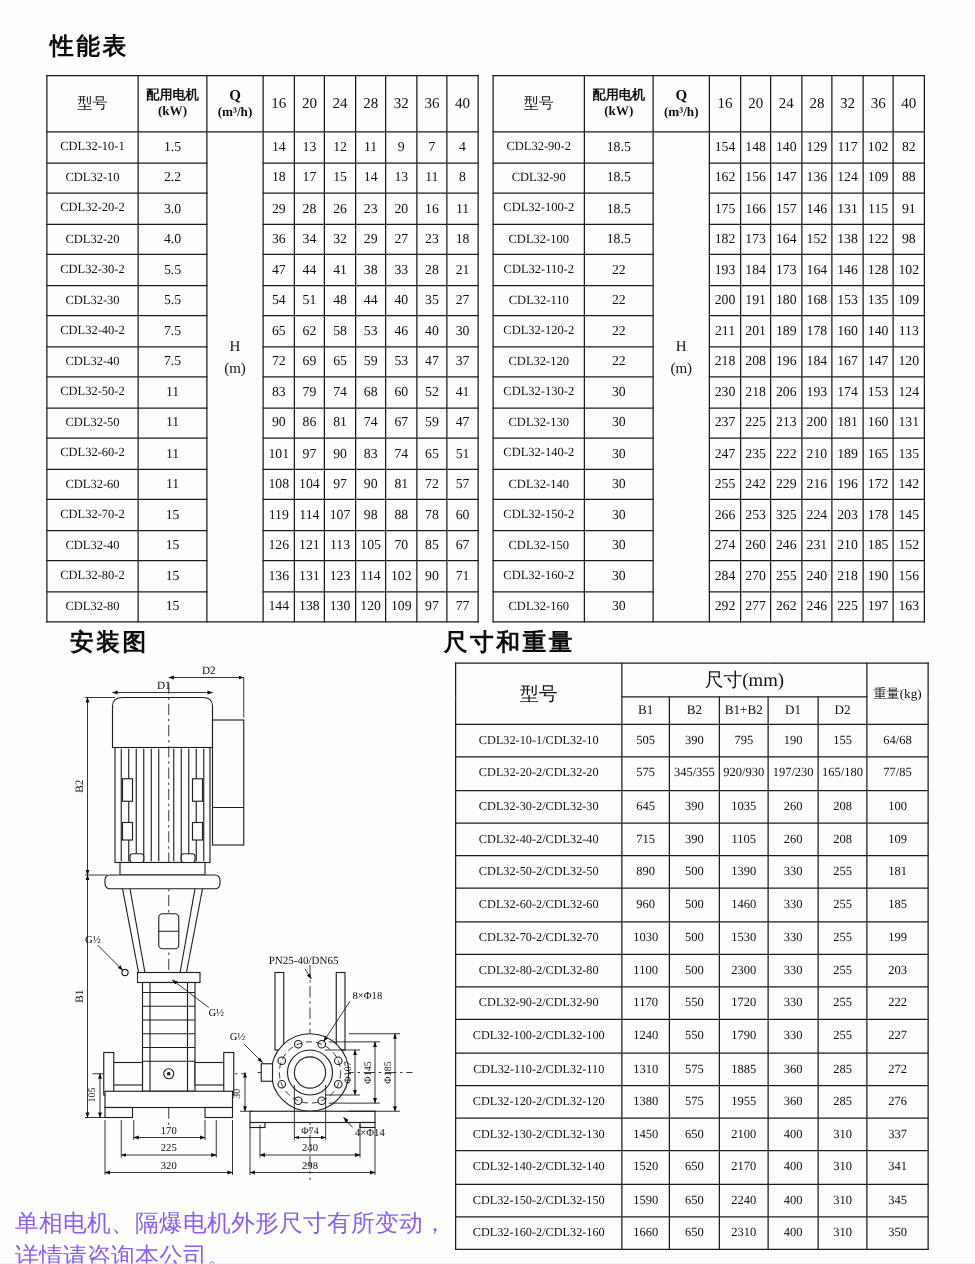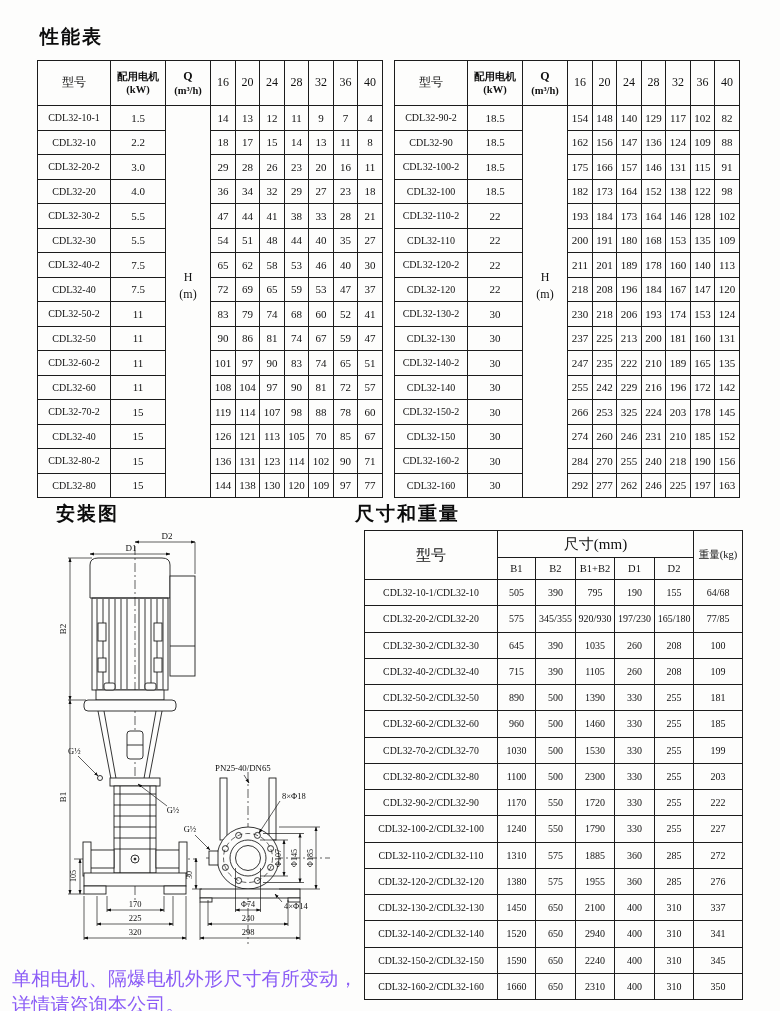--- a/index.html
+++ b/index.html
@@ -816,21 +816,21 @@
           <td>650</td>
           <td>2100</td>
           <td>400</td>
           <td>310</td>
           <td>337</td>
         </tr>
         <tr>
           <td class="dmodel">CDL32-140-2/CDL32-140</td>
           <td>1520</td>
           <td>650</td>
-          <td>2940</td>
+          <td>2170</td>
           <td>400</td>
           <td>310</td>
           <td>341</td>
         </tr>
         <tr>
           <td class="dmodel">CDL32-150-2/CDL32-150</td>
           <td>1590</td>
           <td>650</td>
           <td>2240</td>
           <td>400</td>

